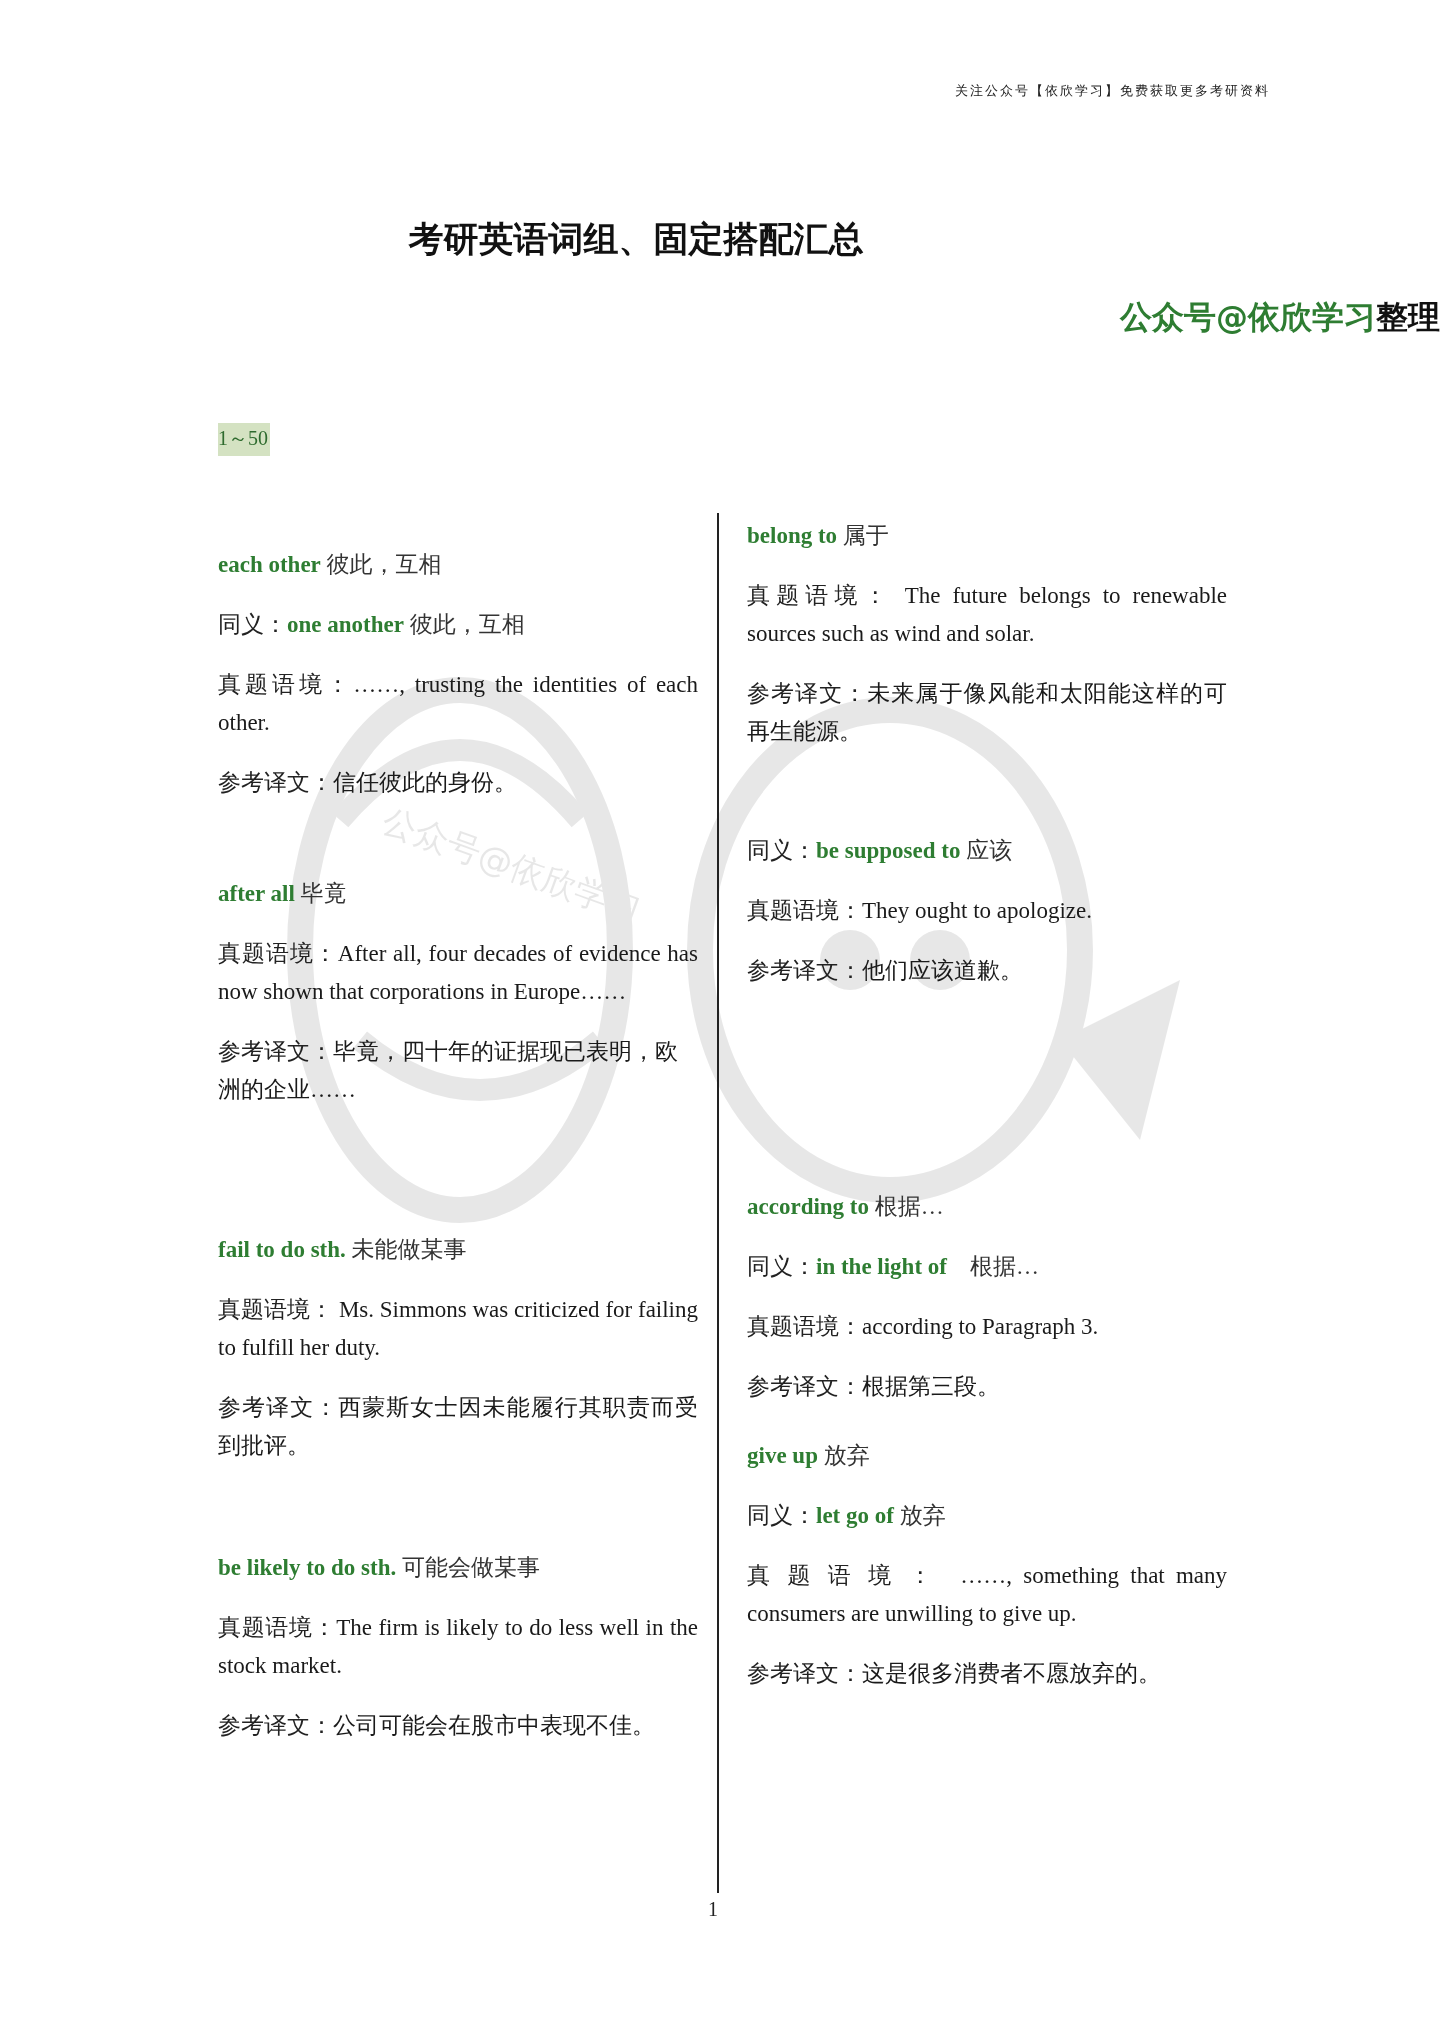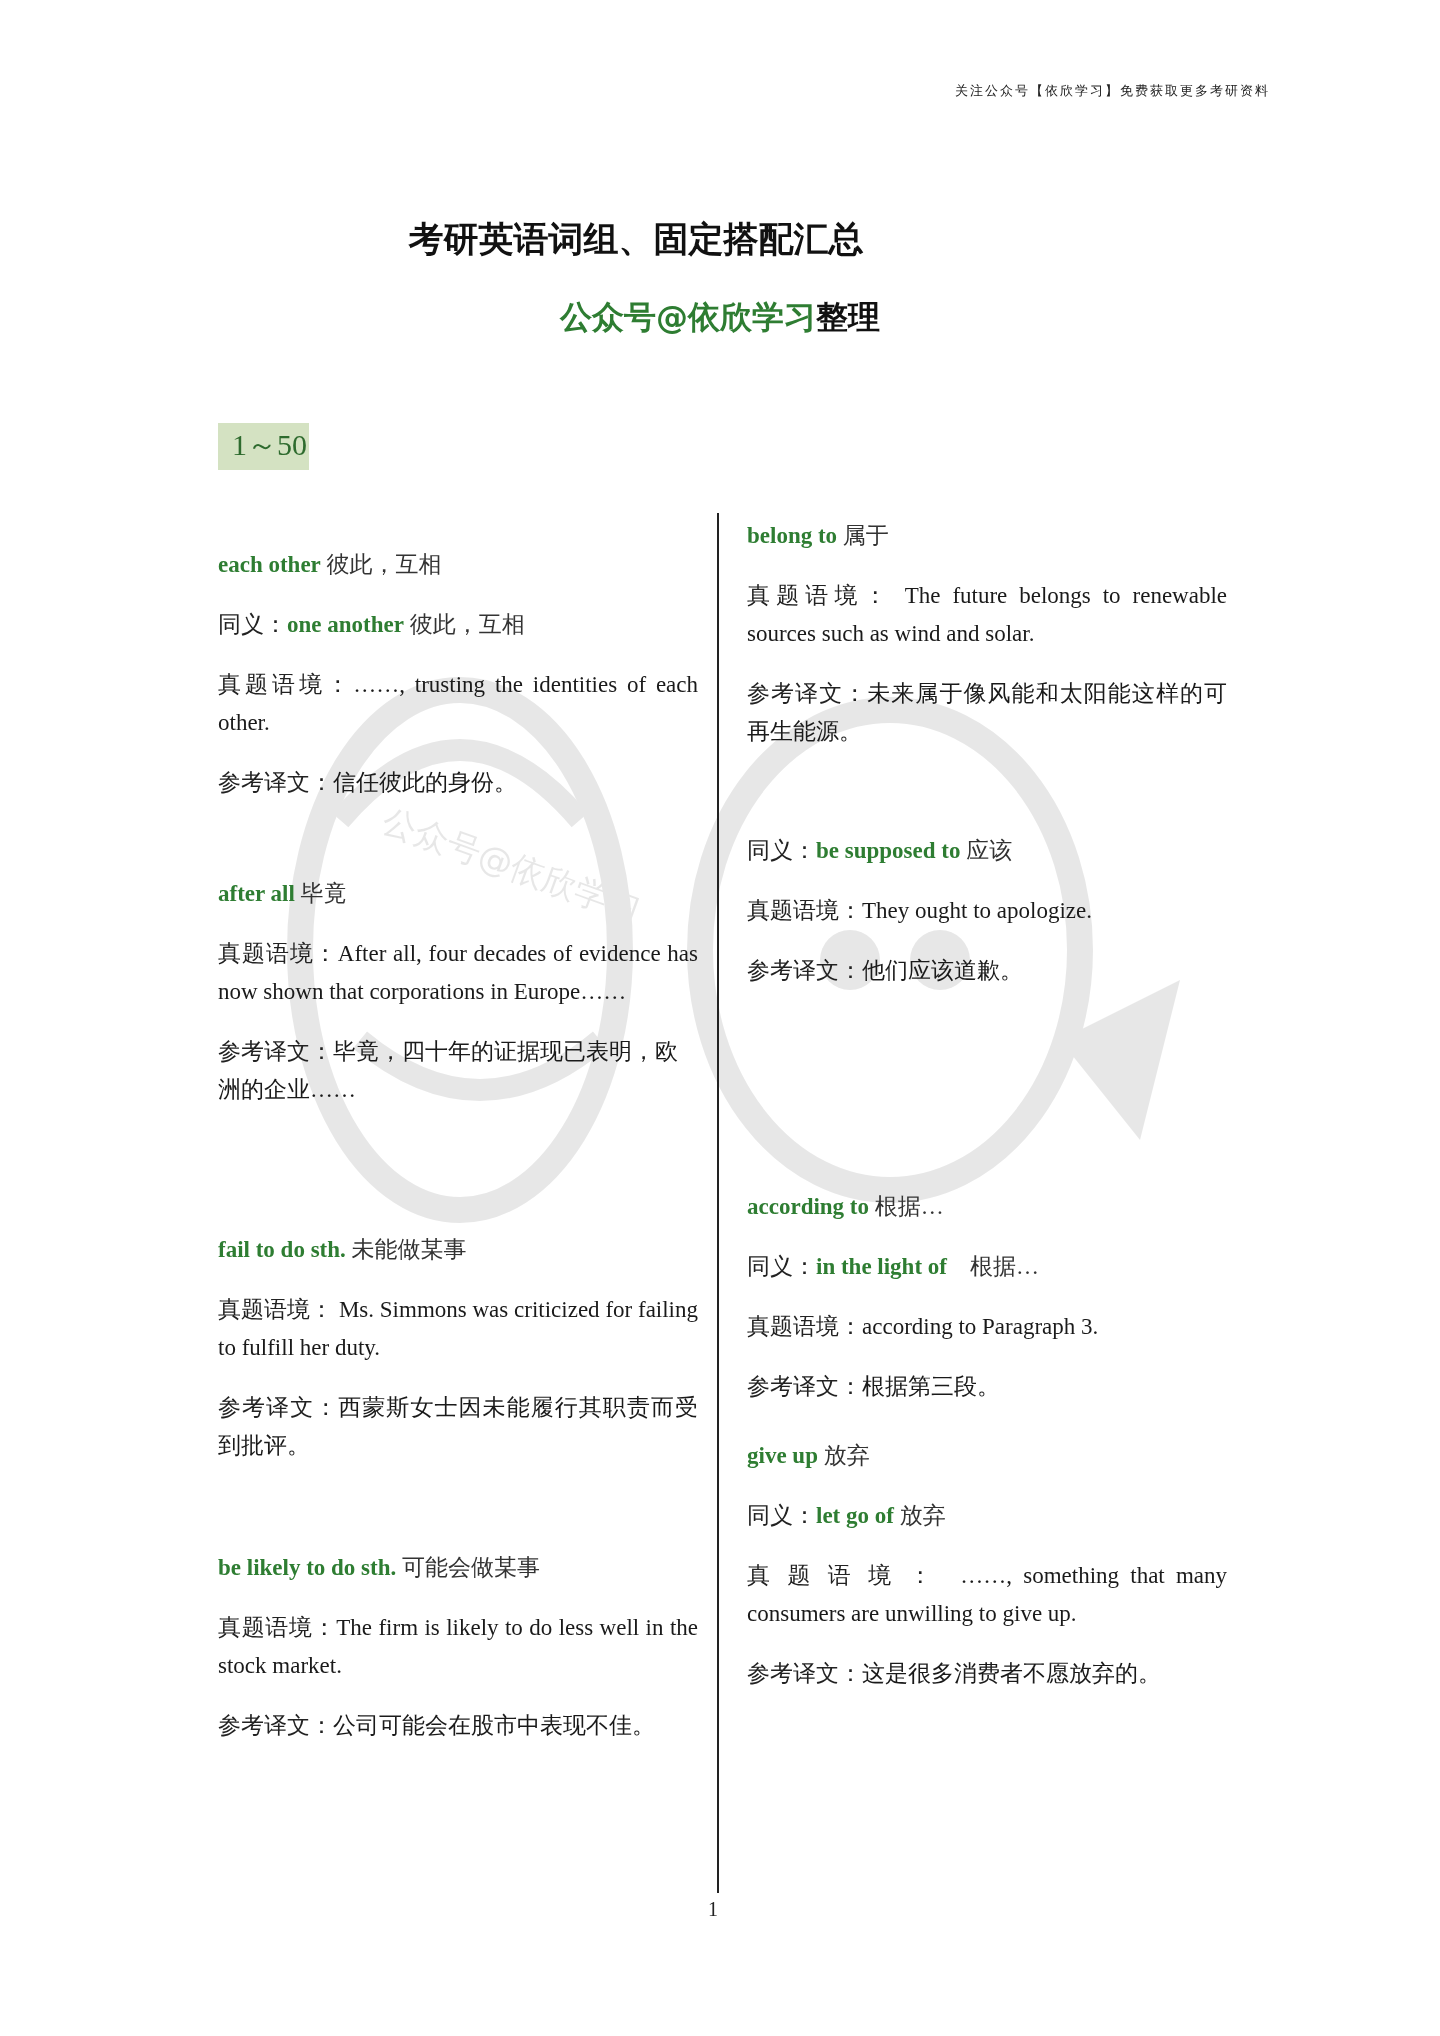--- a/index.html
+++ b/index.html
@@ -2,26 +2,26 @@
 <html><head>
 <meta charset="utf-8">
 <style>
   html, body { margin: 0; padding: 0; background: #ffffff; }
   body { width: 1440px; height: 2036px; position: relative; overflow: hidden;
          font-family: "Liberation Serif", "DejaVu Serif", serif; color: #1a1a1a; }
   .header-note { position: absolute; top: 82px; right: 170px; font-size: 13px; letter-spacing: 2px;
                  font-family: "DejaVu Serif", "Liberation Serif", serif; color: #222; }
   .title { position: absolute; top: 216px; left: 0; width: 1272px; text-align: center;
            font-family: "DejaVu Sans", "Liberation Sans", sans-serif; font-weight: bold; font-size: 35px; color: #111; }
-  .subtitle { position: absolute; top: 296px; left: 0; width: 1440px; text-align: center;
+  .subtitle { position: absolute; top: 296px; left: 0; width: 1440px; text-align: right;
               font-family: "DejaVu Sans", "Liberation Sans", sans-serif; font-weight: bold; font-size: 32px; }
   .subtitle .green { color: #2e7d32; }
   .subtitle .dark { color: #111; }
   .range-tag { position: absolute; top: 423px; left: 218px; background: #d4e2c2; color: #2e6b2e;
-               font-size: 30px; padding: 2px 2px 4px 14px; }
+               font-size: 20px; padding: 2px 2px 4px 0; }
   .divider { position: absolute; left: 717px; top: 513px; width: 2px; height: 1380px; background: #222; }
   .page-number { position: absolute; top: 1898px; left: 708px; font-size: 20px; color: #222; }
   .watermark { position: absolute; left: 280px; top: 620px; width: 920px; height: 760px; pointer-events: none; opacity: 0.09; }
   .col { position: absolute; width: 480px; }
   .col-left { left: 218px; top: 0; }
   .col-right { left: 747px; top: 0; }
   .entry { position: absolute; width: 480px; font-size: 23px; line-height: 38px; }
   .entry p { margin: 0 0 22px 0; text-align: justify; }
   .term { color: #2e7d32; font-weight: bold; }
   .meaning { color: #333; }

